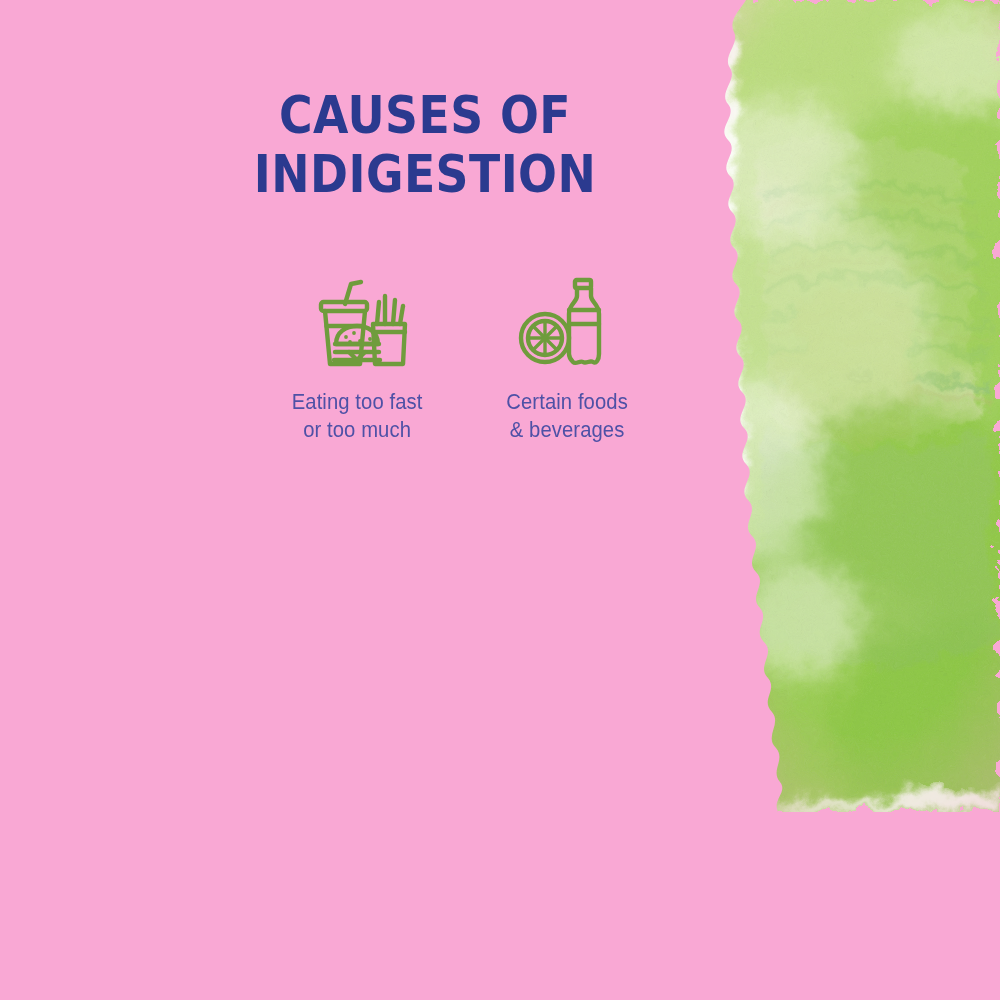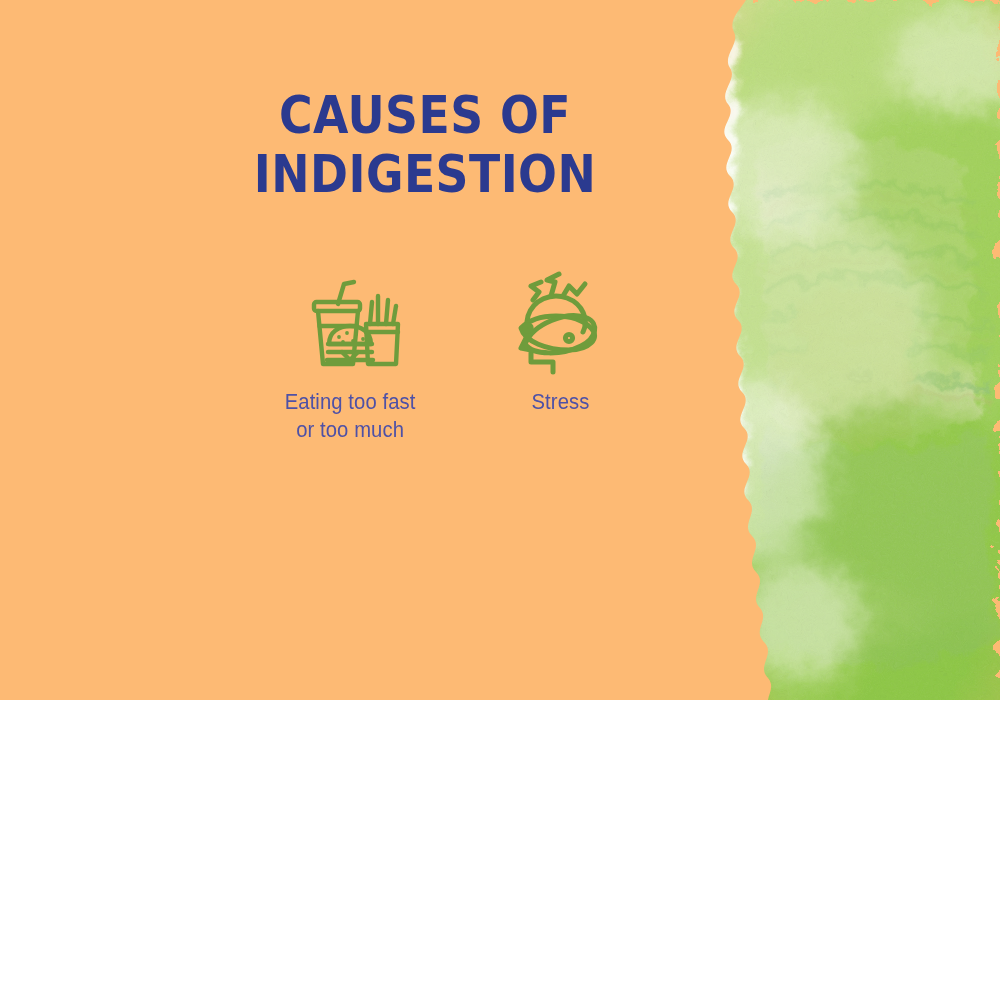--- a/index.html
+++ b/index.html
@@ -9,22 +9,22 @@
   }
   body {
     width: 1000px;
     height: 1000px;
     overflow: hidden;
     font-family: "Liberation Sans", sans-serif;
   }
   .poster {
     position: relative;
     width: 1000px;
-    height: 700px;
-    background: #fdba74;
+    height: 1000px;
+    background: #f9a8d4;
     overflow: hidden;
   }
 
   
   .photo-panel {
     position: absolute;
     left: 660px;
     top: 0;
     width: 340px;
     height: 812px;
@@ -53,21 +53,21 @@
     transform-origin: 50% 50%;
   }
   .headline .line {
     display: block;
     white-space: nowrap;
   }
 
   
   .grid {
     position: absolute;
-    left: 245px;
+    left: 252px;
     top: 268px;
     width: 420px;
     display: grid;
     grid-template-columns: 210px 210px;
     grid-template-rows: 218px 218px;
   }
   .cause {
     display: flex;
     flex-direction: column;
     align-items: center;
@@ -310,37 +310,43 @@
           <path d="M30,76 L74,76"></path>
           <path d="M44,76 L52,84 L60,76"></path>
 
           <path d="M29,84 L75,84"></path>
         </svg>
       </div>
       <div class="cause-label">Eating too fast
 or too much</div>
     </div>
 
-
     <div class="cause">
       <div class="cause-icon">
-        <svg width="98" height="100" viewBox="0 0 98 100" fill="none" stroke="#6F9C3C" stroke-width="5" stroke-linecap="round" stroke-linejoin="round">
-
-          <path d="M72,60 C78,48 72,32 56,26 C40,20 22,28 17,44
-                   C14,54 18,60 15,66 L10,76 L20,78 L20,90 L42,90 L42,100"></path>
-
-          <path d="M10,56 C26,40 64,40 80,56 C90,66 78,78 58,78 C36,78 14,70 10,56 Z"></path>
-          <path d="M14,72 C22,52 56,38 76,46 C88,51 86,66 70,74 C52,83 22,84 14,72 Z"></path>
-
-          <circle cx="17" cy="56" r="3.2"></circle>
-          <circle cx="58" cy="66" r="3.6"></circle>
-
-          <path d="M22,28 L28,20 L20,14 L30,10"></path>
-          <path d="M40,24 L44,10 L36,8 L48,2"></path>
-          <path d="M52,24 L58,14 L66,22 L74,12"></path>
+        <svg width="100" height="96" viewBox="0 0 100 96" fill="none" stroke="#6F9C3C" stroke-width="4.4" stroke-linecap="round" stroke-linejoin="round">
+
+          <rect x="58" y="4" width="16" height="8" rx="1.5"></rect>
+
+          <path d="M60,12 L60,20 C60,26 52,28 52,38 L52,78
+                   C52,82 54,84 56,86 C59,89 63,84 66,86 C69,88 73,84 76,86
+                   C79,88 82,84 82,78 L82,38 C82,28 74,26 74,20 L74,12"></path>
+
+          <path d="M52,34 L82,34"></path>
+          <path d="M52,48 L82,48"></path>
+
+          <circle cx="28" cy="62" r="24"></circle>
+          <circle cx="28" cy="62" r="17"></circle>
+          <g stroke-width="3.4">
+            <path d="M28,45 L28,79"></path>
+            <path d="M11,62 L45,62"></path>
+            <path d="M16,50 L40,74"></path>
+            <path d="M40,50 L16,74"></path>
+          </g>
         </svg>
       </div>
-      <div class="cause-label">Stress</div>
+      <div class="cause-label">Certain foods
+&amp; beverages</div>
     </div>
+
 
 
   </div>
 </div>
 
 </body></html>

